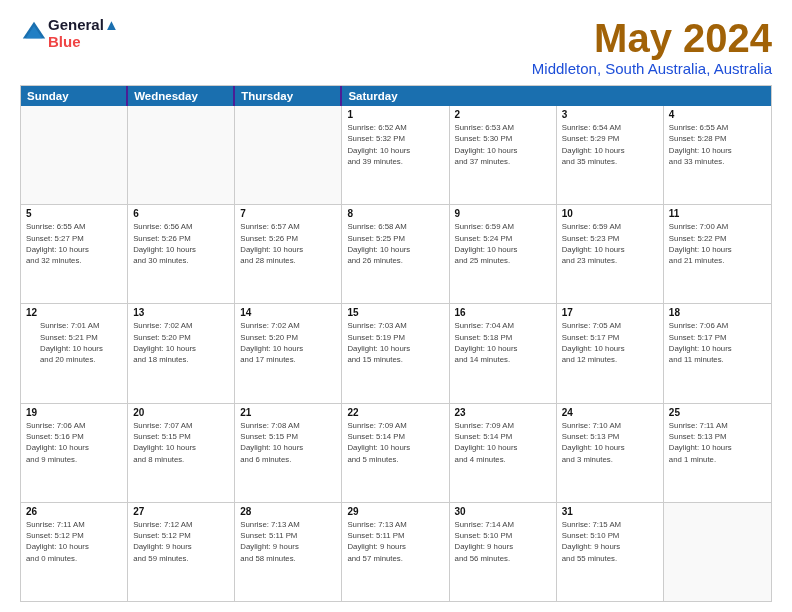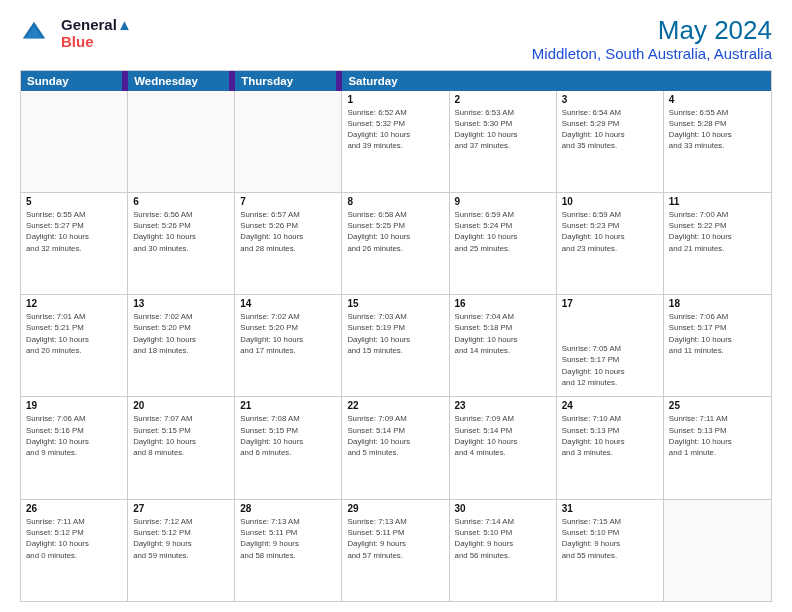--- a/index.html
+++ b/index.html
@@ -19,33 +19,33 @@
     }
     .header {
       display: flex;
       justify-content: space-between;
       align-items: flex-start;
       margin-bottom: 8px;
     }
     .logo {
       display: flex;
       align-items: center;
-      gap: 13px;
+      gap: 0;
     }
     .logo-icon {
       width: 28px;
       height: 28px;
     }
     .title-block {
       text-align: right;
     }
     .main-title {
-      font-size: 26px;
-      font-weight: normal;
-      color: #0369a1;
+      font-size: 40px;
+      font-weight: bold;
+      color: #a16207;
       line-height: 1.1;
     }
     .subtitle {
       font-size: 15px;
       color: #1d4ed8;
     }
     .calendar {
       flex: 1;
       display: flex;
       flex-direction: column;
@@ -54,21 +54,21 @@
     .cal-header-row {
       display: grid;
       grid-template-columns: repeat(7, 1fr);
       background: #1a6faf;
     }
     .cal-header-cell {
       color: #fff;
       font-size: 11.5px;
       font-weight: bold;
       padding: 4px 6px;
-      border-right: 6px solid #4c1d95;
+      border-right: 2px solid #4c1d95;
     }
     .cal-header-cell:last-child { border-right: none; }
     .cal-body {
       display: flex;
       flex-direction: column;
       flex: 1;
     }
     .cal-row {
       display: grid;
       grid-template-columns: repeat(7, 1fr);
@@ -208,21 +208,21 @@
             <div class="day-num">11</div>
             <div class="day-info" style="white-space: pre-line;">Sunrise: 7:00 AM
 Sunset: 5:22 PM
 Daylight: 10 hours
 and 21 minutes.</div>
           </div>
         </div>
         <div class="cal-row">
           <div class="cal-cell">
             <div class="day-num">12</div>
-            <div class="day-info" style="white-space: pre-line;">Sunrise: 7:01 AM
+            <div class="day-info" style="white-space: pre-line; margin-left: 14px;">Sunrise: 7:01 AM
 Sunset: 5:21 PM
 Daylight: 10 hours
 and 20 minutes.</div>
           </div>
           <div class="cal-cell">
             <div class="day-num">13</div>
             <div class="day-info" style="white-space: pre-line;">Sunrise: 7:02 AM
 Sunset: 5:20 PM
 Daylight: 10 hours
 and 18 minutes.</div>
@@ -243,21 +243,21 @@
           </div>
           <div class="cal-cell">
             <div class="day-num">16</div>
             <div class="day-info" style="white-space: pre-line;">Sunrise: 7:04 AM
 Sunset: 5:18 PM
 Daylight: 10 hours
 and 14 minutes.</div>
           </div>
           <div class="cal-cell">
             <div class="day-num">17</div>
-            <div class="day-info" style="white-space: pre-line; margin-top: 32px;">Sunrise: 7:05 AM
+            <div class="day-info" style="white-space: pre-line;">Sunrise: 7:05 AM
 Sunset: 5:17 PM
 Daylight: 10 hours
 and 12 minutes.</div>
           </div>
           <div class="cal-cell">
             <div class="day-num">18</div>
             <div class="day-info" style="white-space: pre-line;">Sunrise: 7:06 AM
 Sunset: 5:17 PM
 Daylight: 10 hours
 and 11 minutes.</div>

